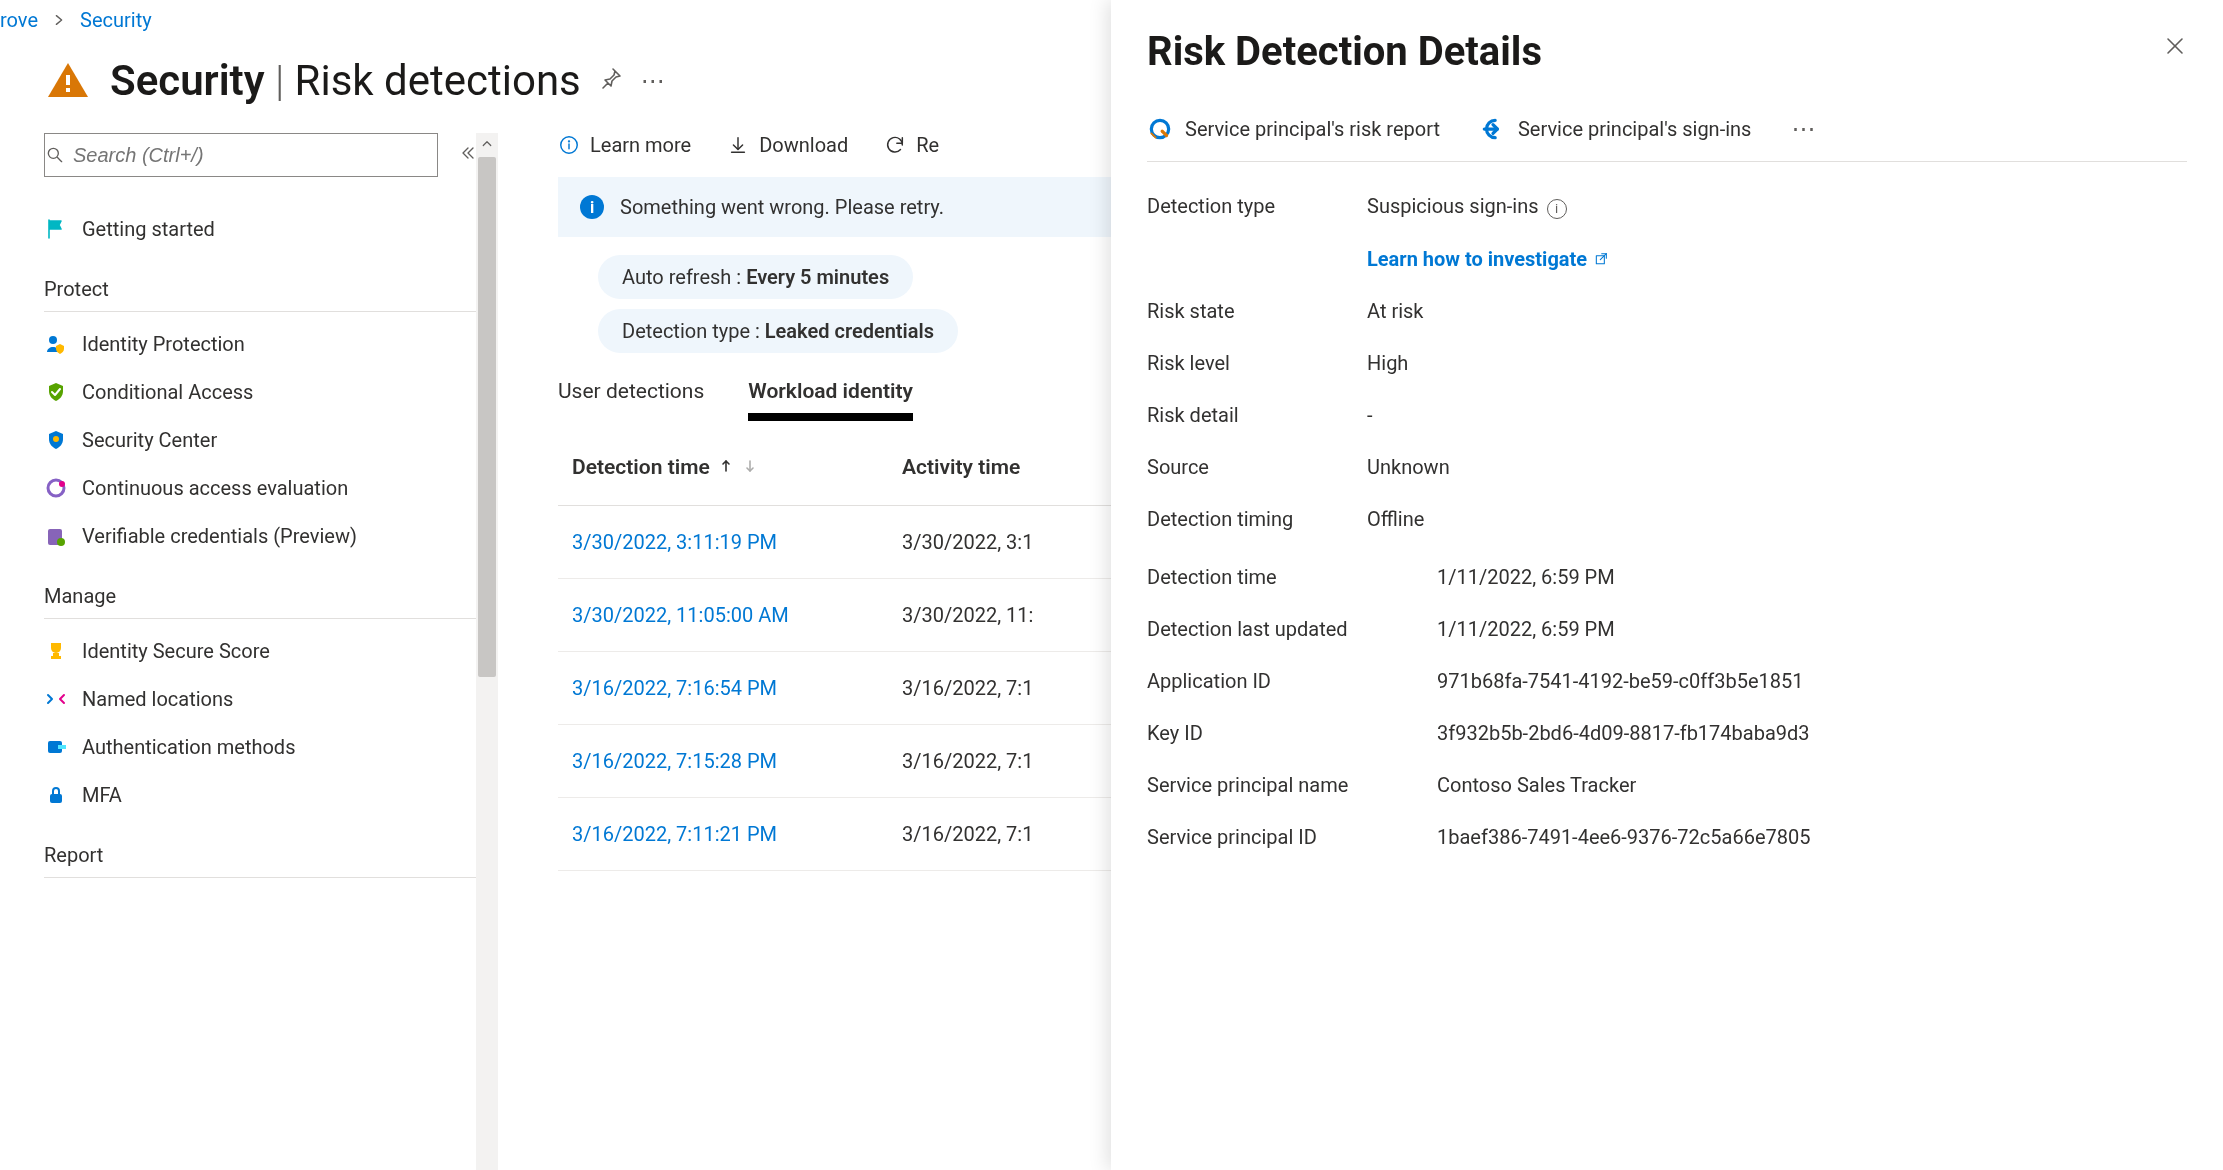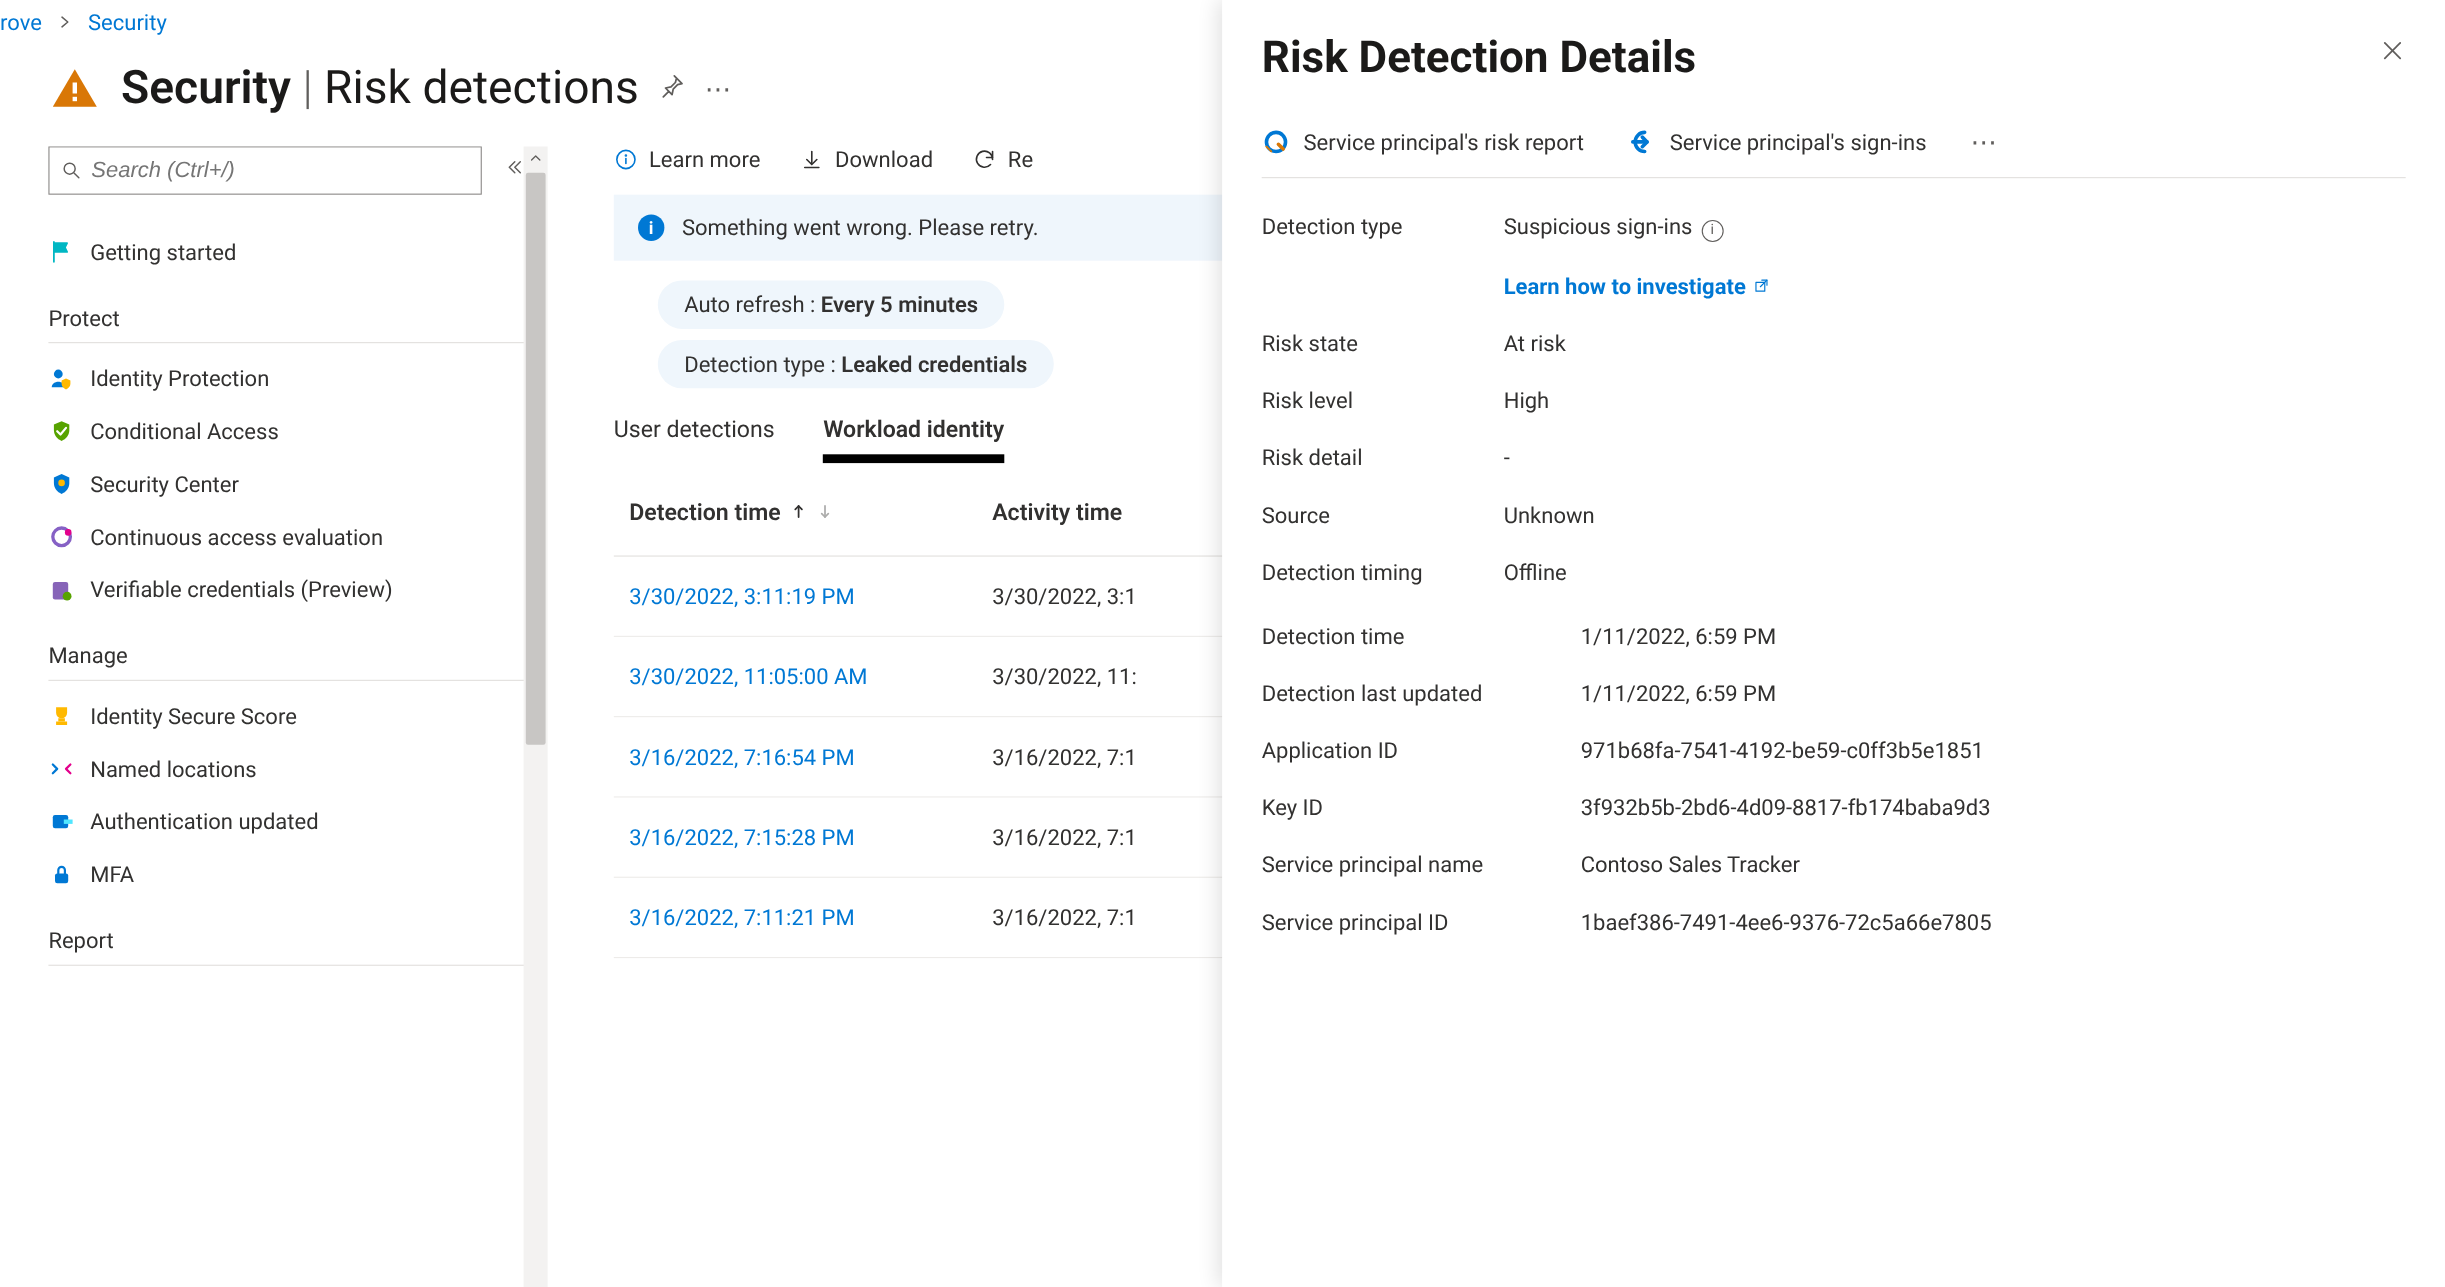--- a/index.html
+++ b/index.html
@@ -59,21 +59,21 @@
   }
   .sidebar-scrollbar .arrow { height: 22px; width: 22px; display:flex;align-items:center;justify-content:center; color:#605e5c; }
   .sidebar-scrollbar .thumb { width: 18px; background: #c8c6c4; flex: 0 0 520px; margin-top: 2px; border-radius: 2px; }
 
   .search-row { display: flex; align-items: center; gap: 20px; margin-bottom: 28px; }
   .search-box {
     display: flex; align-items: center;
     border: 1px solid #8a8886;
     height: 44px;
     width: 414px;
-    padding: 0 10px;
+    padding: 0 0;
     gap: 8px;
     color: #605e5c;
     font-size: 20px;
   }
   .search-box svg { width: 20px; height: 20px; flex: 0 0 20px; }
   .search-box input { border: none; outline: none; font-size: 20px; color: #605e5c; font-style: italic; width: 100%; background: transparent; }
   .collapse-btn { font-size: 22px; color: #605e5c; cursor: pointer; }
 
   .nav-item {
     display: flex; align-items: center; gap: 14px;
@@ -326,21 +326,21 @@
         </span>
       <span>Named locations</span>
     </div>
     <div class="nav-item">
       <span class="ico">
           <svg viewBox="0 0 24 24">
             <rect x="4" y="6" width="14" height="12" rx="2" fill="#0078d4" stroke="none"></rect>
             <rect x="14" y="10" width="8" height="4" fill="#50e6ff" stroke="none"></rect>
           </svg>
         </span>
-      <span>Authentication updated</span>
+      <span>Authentication methods</span>
     </div>
     <div class="nav-item">
       <span class="ico">
           <svg viewBox="0 0 24 24">
             <rect x="6" y="11" width="12" height="9" rx="2" fill="#0078d4" stroke="none"></rect>
             <path d="M9 11V8a3 3 0 016 0v3" stroke="#0078d4" stroke-width="2"></path>
           </svg>
         </span>
       <span>MFA</span>
     </div>

